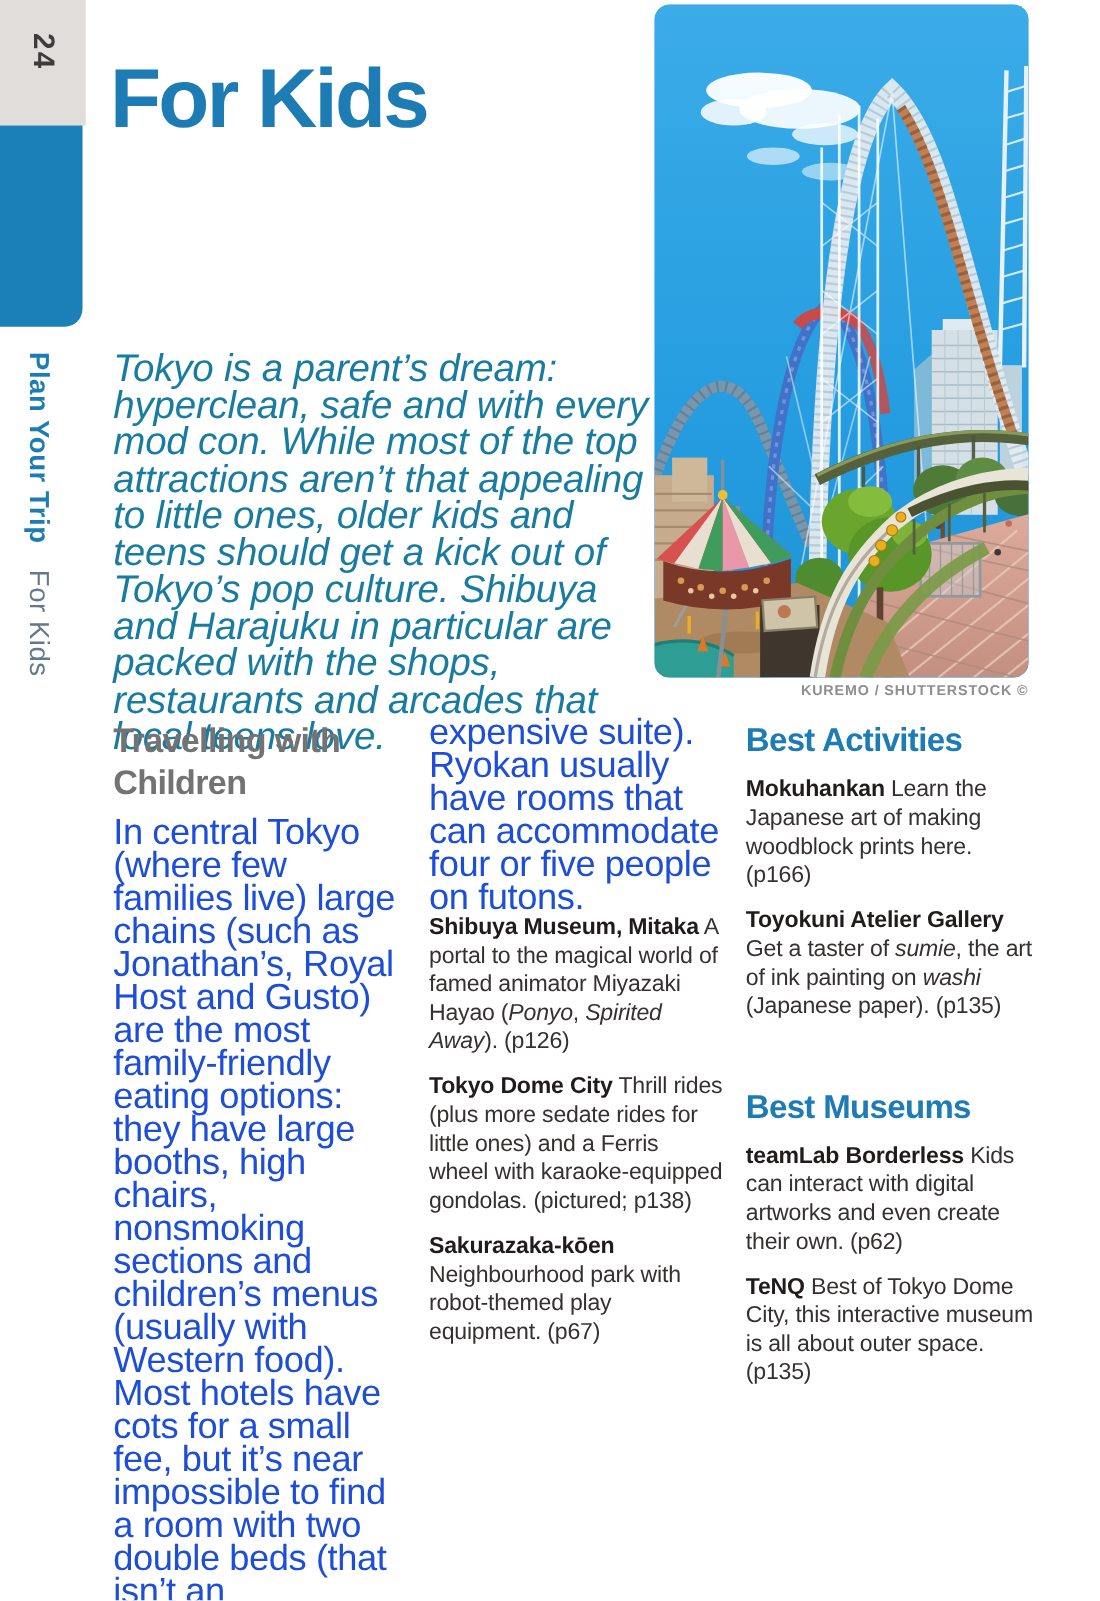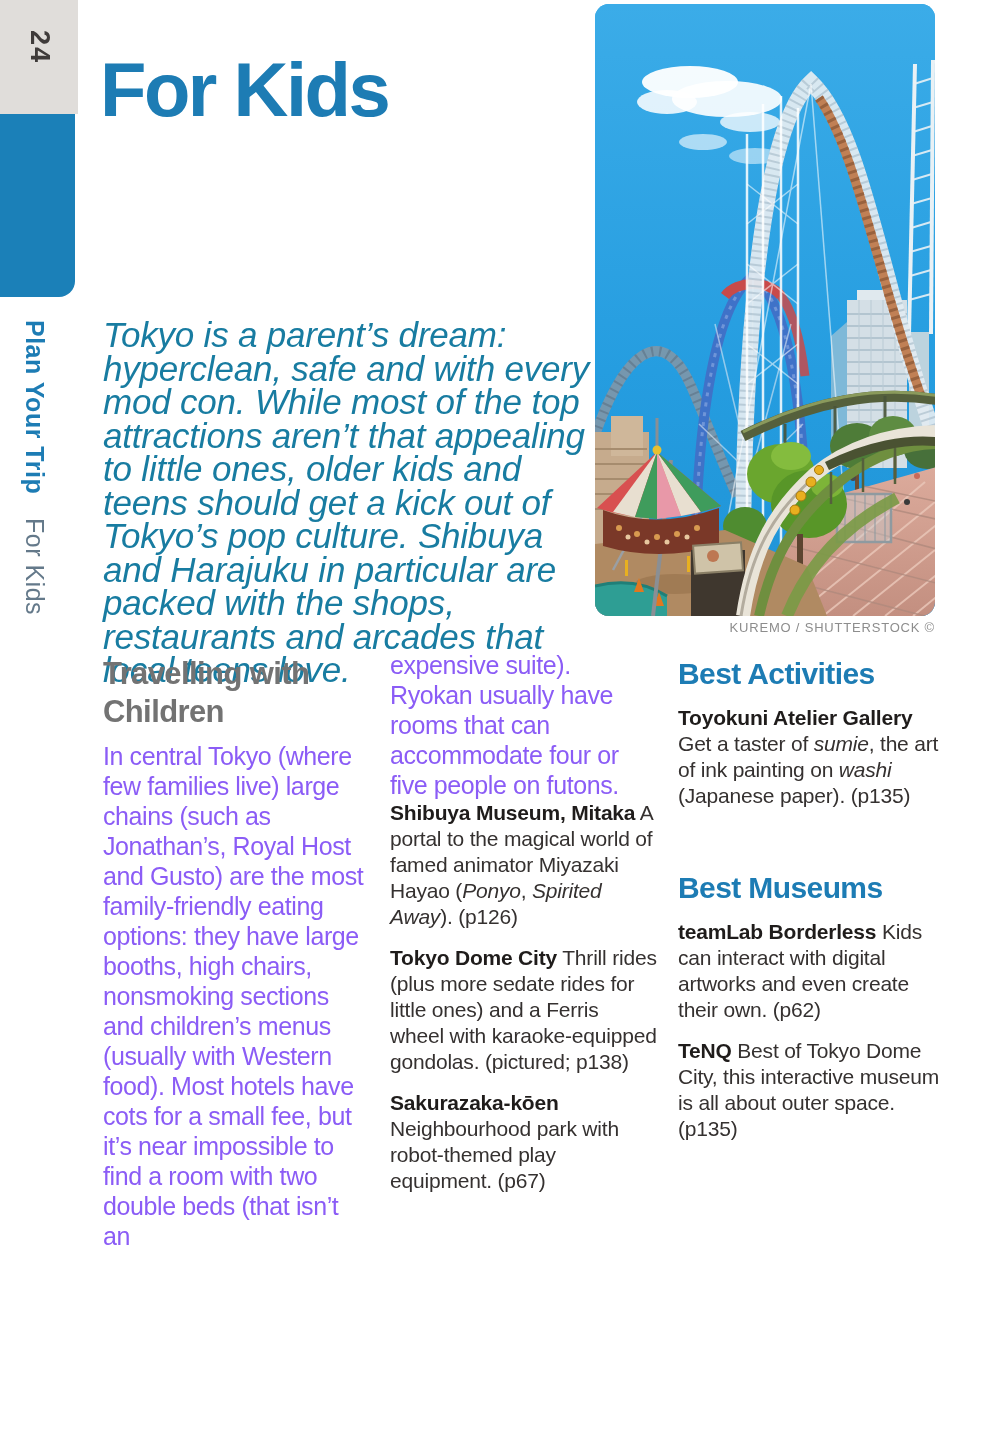--- a/index.html
+++ b/index.html
@@ -32,34 +32,34 @@
     color:var(--intro-teal,#1b7fa3); letter-spacing:-0.2px;
   }
 
   .photo {
     position:absolute; left:595px; top:4px; width:340px; height:612px; margin:0;
     border-radius:14px; overflow:hidden; background:#2aa0e0;
   }
   .photo svg { display:block; }
   .credit {
     position:absolute; left:595px; top:620px; width:340px; text-align:right;
-    font-size:13px; color:var(--credit-gray,#8d8d8d); letter-spacing:0.8px;
+    font-size:13px; color:var(--credit-gray,#8d8d8d); letter-spacing:0.8px;font-weight:bold;
   }
 
   .col { position:absolute; top:655px; width:268px; }
   .col1 { left:103px; }
   .col2 { left:390px; top:650px; }
   .col3 { left:678px; }
 
   .subhead {
     margin:0 0 10px; font-size:31px; line-height:38px; font-weight:bold;
     color:#737373; letter-spacing:-0.6px;
   }
   .bodytext {
-    margin:0; font-size:25px; line-height:30px; color:#8b5cf6; letter-spacing:-0.4px;
+    margin:0; font-size:33px; line-height:30px; color:#1d4ed8; letter-spacing:-0.4px;
   }
   .bluehead {
     margin:36px 0 14px; font-size:30px; font-weight:bold;
     color:var(--accent-blue,#1d7cb4); letter-spacing:-0.6px;
   }
   .col3 .bluehead.first { margin-top:2px; }
   .col3 .bluehead.second { margin-top:62px; }
   .entry { margin:0 0 15px; font-size:21px; line-height:26px; color:#353130; letter-spacing:-0.2px; }
   .entry b { color:#1f1c1b; }
 </style>
@@ -344,20 +344,21 @@
     <div class="entries">
         <p class="entry"><b>Shibuya Museum, Mitaka</b><span> A portal to the magical world of famed animator Miyazaki Hayao (</span><i>Ponyo</i><span>, </span><i>Spirited Away</i><span>). (p126)</span></p>
         <p class="entry"><b>Tokyo Dome City</b><span> Thrill rides (plus more sedate rides for little ones) and a Ferris wheel with karaoke-equipped gondolas. (pictured; p138)</span></p>
         <p class="entry"><b>Sakurazaka-kōen</b><span> Neighbourhood park with robot-themed play equipment. (p67)</span></p>
       </div>
   </div>
 
   <div class="col col3">
     <h2 class="bluehead first">Best Activities</h2>
     <div class="entries">
+        <p class="entry"><b>Mokuhankan</b><span> Learn the Japanese art of making woodblock prints here. (p166)</span></p>
         <p class="entry"><b>Toyokuni Atelier Gallery</b><span> Get a taster of </span><i>sumie</i><span>, the art of ink painting on </span><i>washi</i><span> (Japanese paper). (p135)</span></p>
       </div>
     <h2 class="bluehead second">Best Museums</h2>
     <div class="entries">
         <p class="entry"><b>teamLab Borderless</b><span> Kids can interact with digital artworks and even create their own. (p62)</span></p>
         <p class="entry"><b>TeNQ</b><span> Best of Tokyo Dome City, this interactive museum is all about outer space. (p135)</span></p>
       </div>
   </div>
 
 </div>

